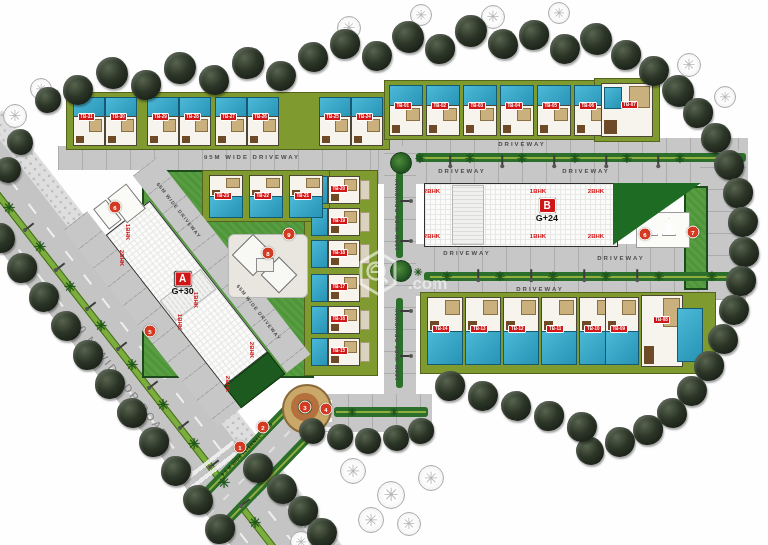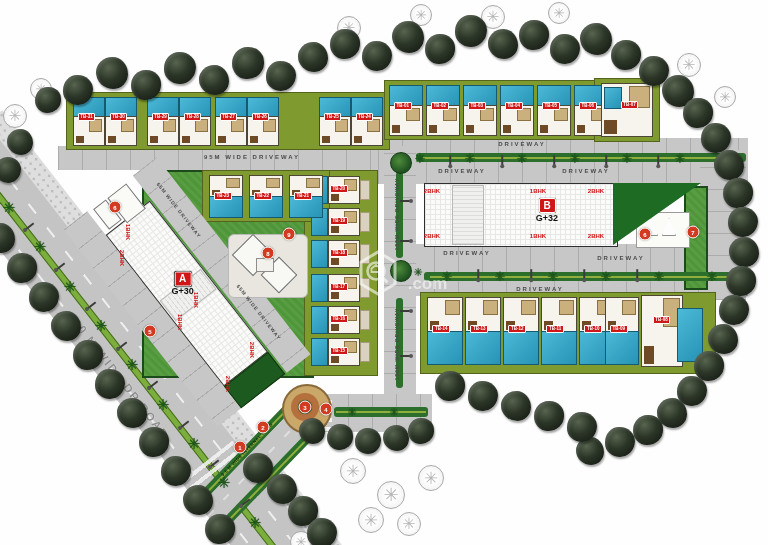--- a/index.html
+++ b/index.html
@@ -106,21 +106,21 @@
     <div class="abs" style="left:96px;top:44px;width:44px;height:30px;transform:rotate(-52deg);display:flex;flex-direction:column;align-items:center;">
       <div class="bldg-badge" style="width:15px;font-size:10px;line-height:13px;">A</div>
       <div style="font-size:9px;font-weight:bold;color:#111;">G+30</div>
     </div>
   </div>
 
   <div class="slab" style="left:424px;top:183px;width:192px;height:62px;"></div>
   <div class="core" style="left:452px;top:185px;width:30px;height:58px;"></div>
   <div class="abs" style="left:530px;top:198px;width:34px;display:flex;flex-direction:column;align-items:center;z-index:5;">
     <div class="bldg-badge" style="width:15px;font-size:10px;line-height:13px;">B</div>
-    <div style="font-size:9px;font-weight:bold;color:#111;">G+32</div>
+    <div style="font-size:9px;font-weight:bold;color:#111;">G+24</div>
   </div>
   <div class="abs" style="left:636px;top:212px;width:52px;height:34px;background:#fbfbf8;border:1px solid #9a9a9a;"></div>
   <div class="tent" style="left:644px;top:218px;width:12px;height:16px;"></div>
   <div class="tent" style="left:662px;top:218px;width:12px;height:16px;"></div>
   <div class="abs" style="left:613px;top:183px;width:88px;height:62px;background:#1e6b24;clip-path:polygon(0 0,100% 0,0 100%);border:0;"></div>
 
   <div class="hedge" style="left:416px;top:153px;width:330px;height:9px;">
       <span class="inner"></span>
     </div>
   <div class="hedge" style="left:424px;top:272px;width:316px;height:9px;">

